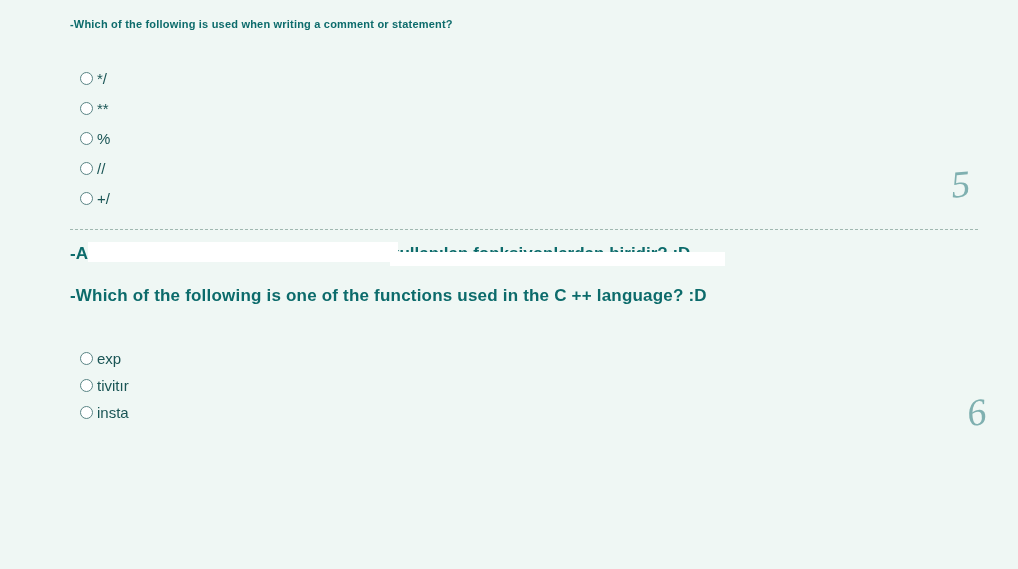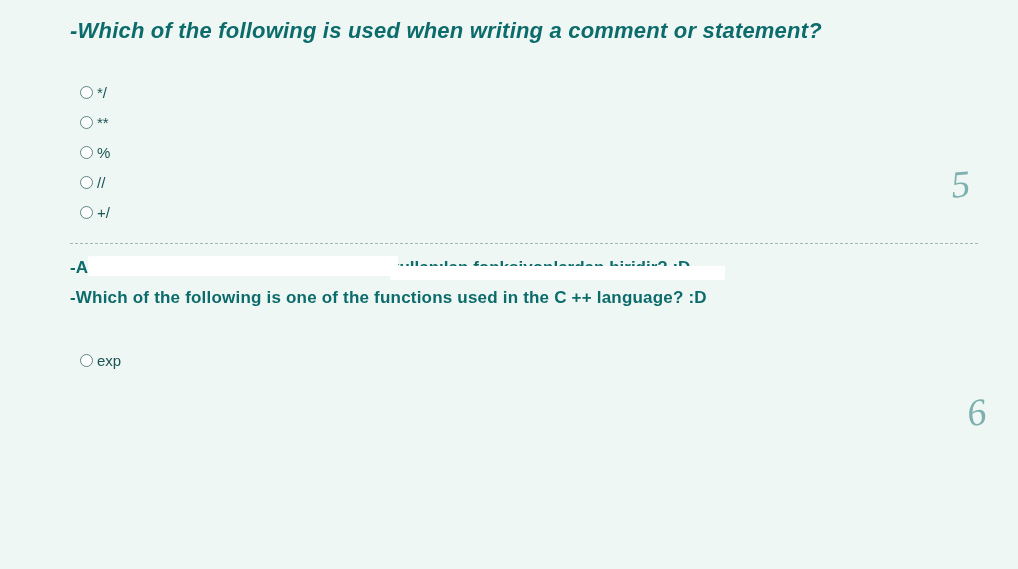--- a/index.html
+++ b/index.html
@@ -14,24 +14,23 @@
       font-family: Verdana, Geneva, sans-serif;
       position: relative;
       overflow: hidden;
     }
     .content {
       padding: 18px 0 0 70px;
     }
     .question-text {
       color: #0c6b6b;
       font-weight: bold;
-      font-size: 22px;
+      font-size: 11px;
       margin-bottom: 40px;
       letter-spacing: 0.2px;
-      font-style: italic;
     }
     .options {
       padding-left: 10px;
     }
     .option-row {
       display: flex;
       align-items: center;
       margin-bottom: 13px;
       font-size: 15px;
       color: #1a5555;
@@ -67,21 +66,21 @@
     .whiteout {
       position: absolute;
       background: #fff;
       height: 20px;
       top: -2px;
     }
     .question-text-2 {
       color: #0c6b6b;
       font-weight: bold;
       font-size: 17px;
-      margin-top: 8px;
+      margin-top: 20px;
       margin-bottom: 44px;
       letter-spacing: 0.2px;
     }
     .options-2 .option-row {
       margin-bottom: 10px;
     }
     .margin-mark {
       position: absolute;
       font-family: 'Comic Sans MS', cursive;
       color: #7fb0b0;
@@ -139,17 +138,25 @@
     <div class="whiteout" style="left:320px; width:335px; top:8px; height:14px"></div>
   </div>
 
   <div class="question-text-2">-Which of the following is one of the functions used in the C ++ language? :D</div>
 
   <div class="options options-2">
     <div class="option-row">
       <span class="radio"></span>
       <span>exp</span>
     </div>
+    <div class="option-row">
+      <span class="radio"></span>
+      <span>tivitır</span>
+    </div>
+    <div class="option-row">
+      <span class="radio"></span>
+      <span>insta</span>
+    </div>
   </div>
 </div>
 
 <div class="margin-mark mark-5">5</div>
 <div class="margin-mark mark-6">6</div>
 
 </body></html>

